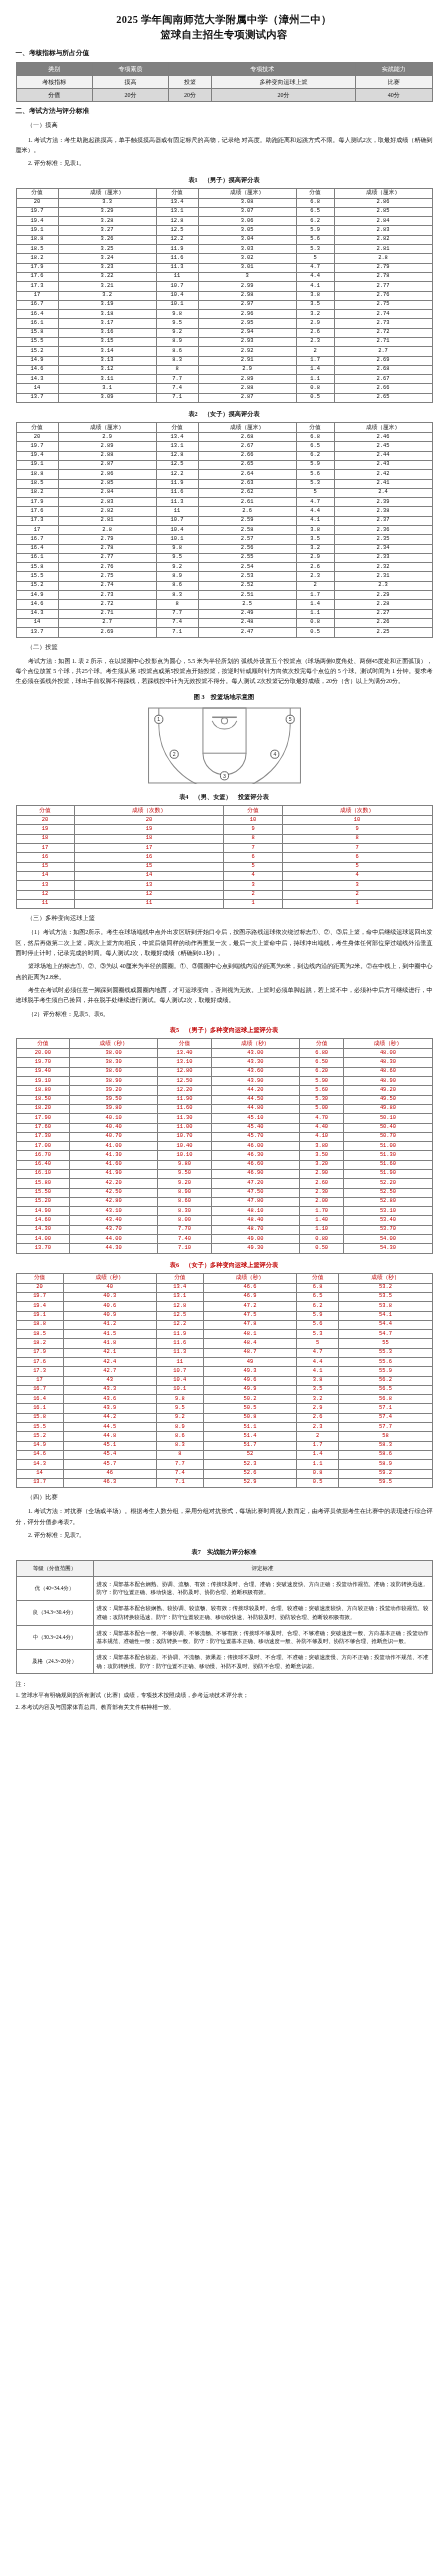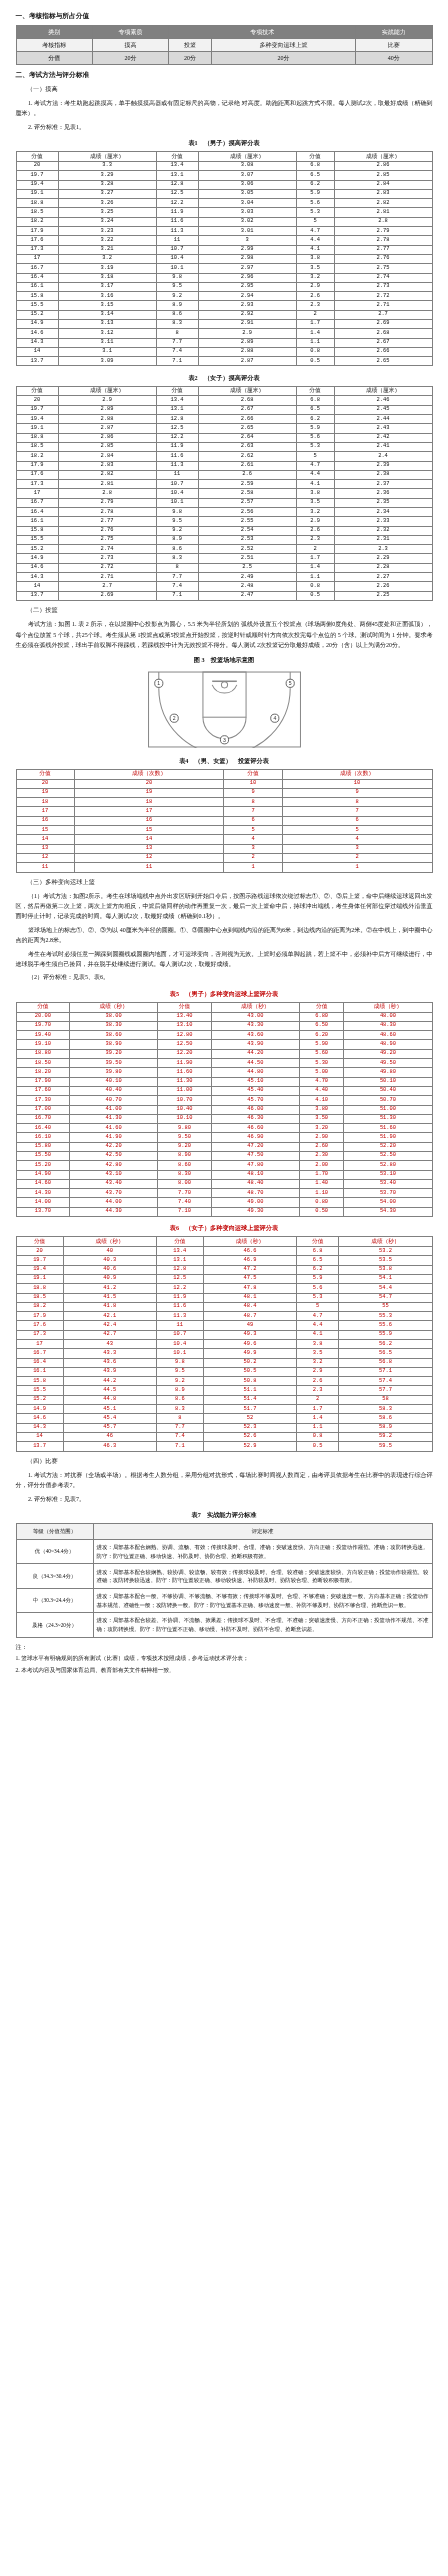--- a/index.html
+++ b/index.html
@@ -108,20 +108,24 @@
   table.ability td.desc { text-align: justify; }
 
   .note { font-size: 5.7px; line-height: 1.7; margin: 2.1px 0; }
   .note-head { font-size: 6px; margin: 5.2px 0 1px 0; }
 </style>
 </head>
 <body>
 
 <div class="page">
 
+  <h1 class="doc-title">
+    <span>2025 学年闽南师范大学附属中学（漳州二中）</span><br>
+    <span>篮球自主招生专项测试内容</span>
+  </h1>
 
   <div class="h2">一、考核指标与所占分值</div>
 
   <table class="t0">
     <tbody>
       <tr class="hdr">
         <td>类别</td>
         <td>专项素质</td>
         <td colspan="2">专项技术</td>
         <td>实战能力</td>

